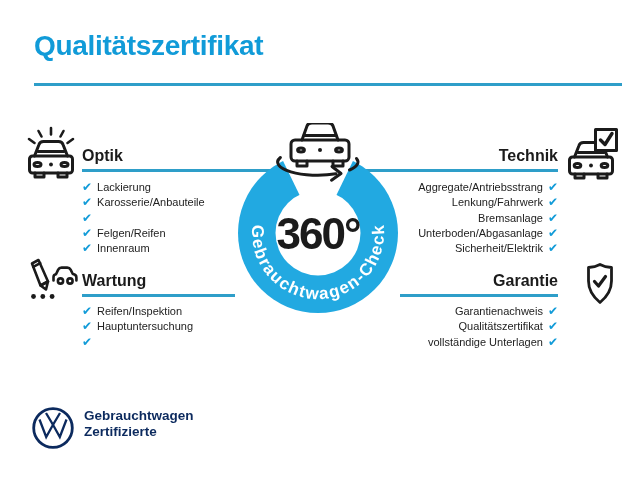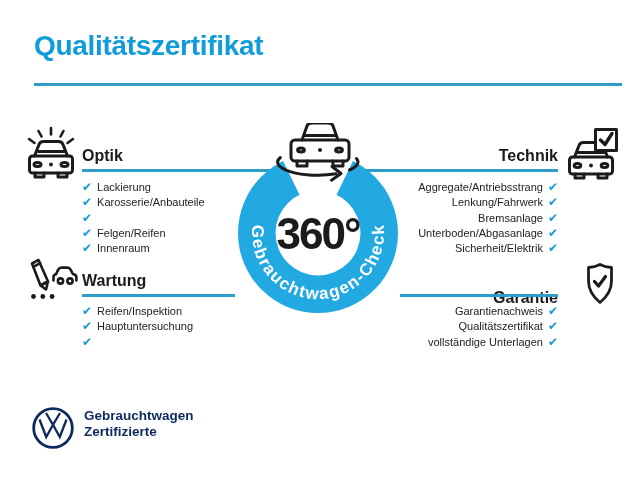--- a/index.html
+++ b/index.html
@@ -142,21 +142,21 @@
     <li>
         <span class="item-label">Sicherheit/Elektrik</span>
         <span class="check">✔</span>
       </li>
   </ul>
 
   <svg class="icon-box" style="left:586px;top:262px;" width="28" height="44" viewBox="0 0 28 44">
     <path class="ic-thin" style="stroke-width:2.8" d="M14,2.5 Q18.5,5 25.5,5.5 V19 Q25.5,31 14,40.5 Q2.5,31 2.5,19 V5.5 Q9.5,5 14,2.5 Z"></path>
     <path class="ic" style="stroke-width:3.2" d="M8.5,19.5 L12.5,24 L19.5,14.5"></path>
   </svg>
-  <div class="sec-title right-align" style="right:82px;top:289px;">Garantie</div>
+  <div class="sec-title right-align" style="right:82px;top:272px;">Garantie</div>
   <div class="sec-rule low" style="right:82px;width:158px;"></div>
   <ul class="checklist right" style="right:82px;top:303.6px;">
     <li>
         <span class="item-label">Garantienachweis</span>
         <span class="check">✔</span>
       </li>
     <li>
         <span class="item-label">Qualitätszertifikat</span>
         <span class="check">✔</span>
       </li>

